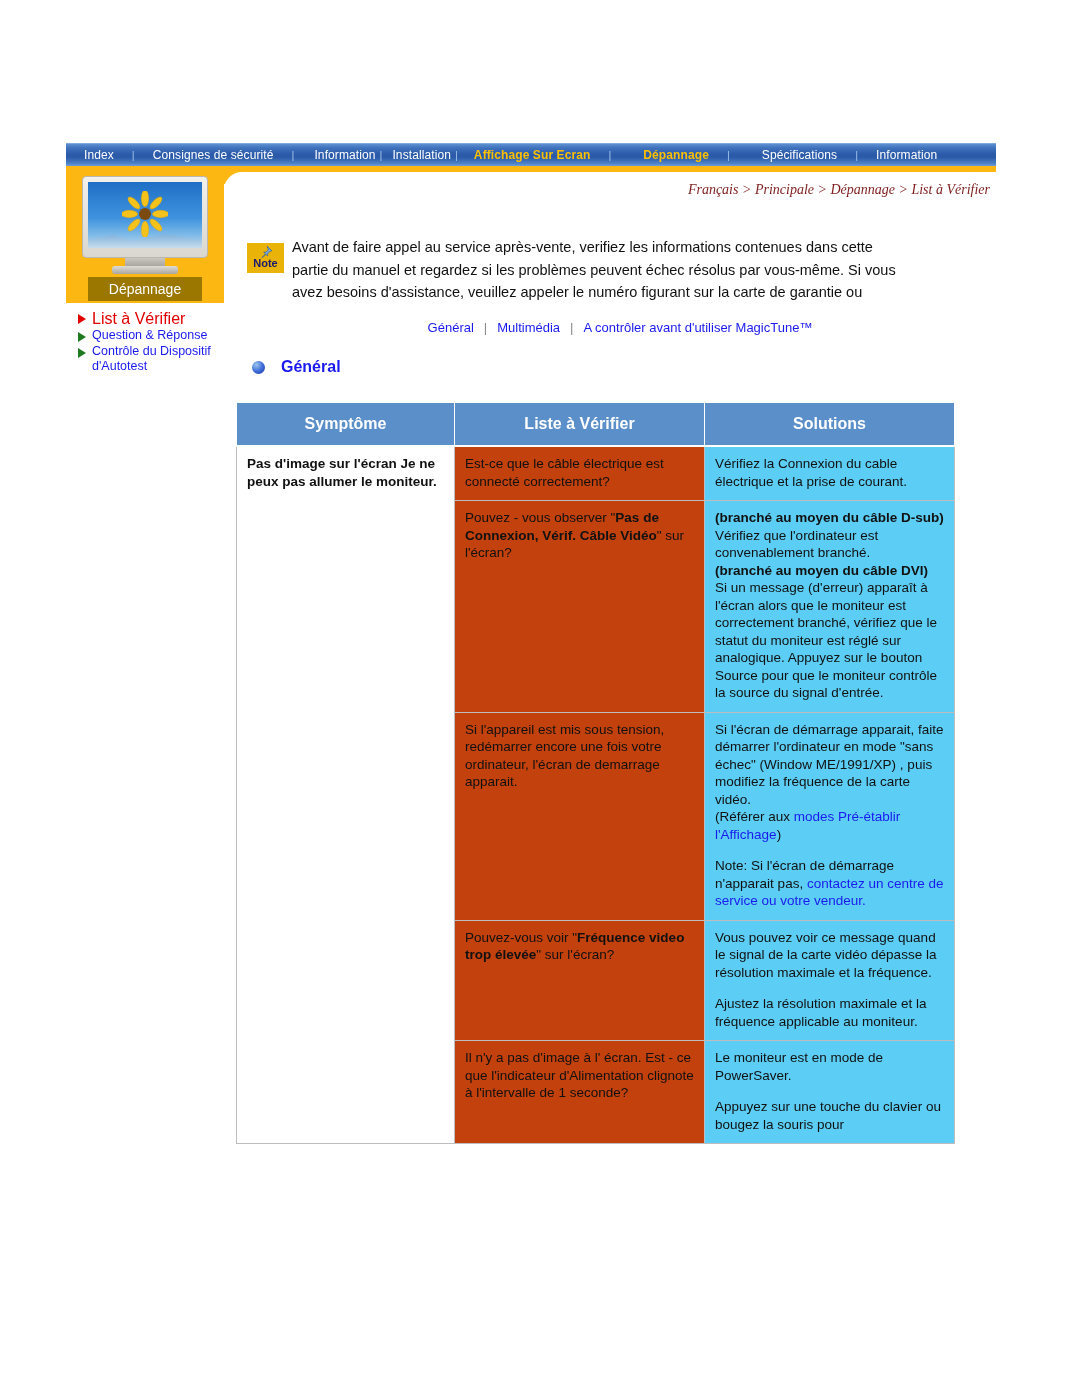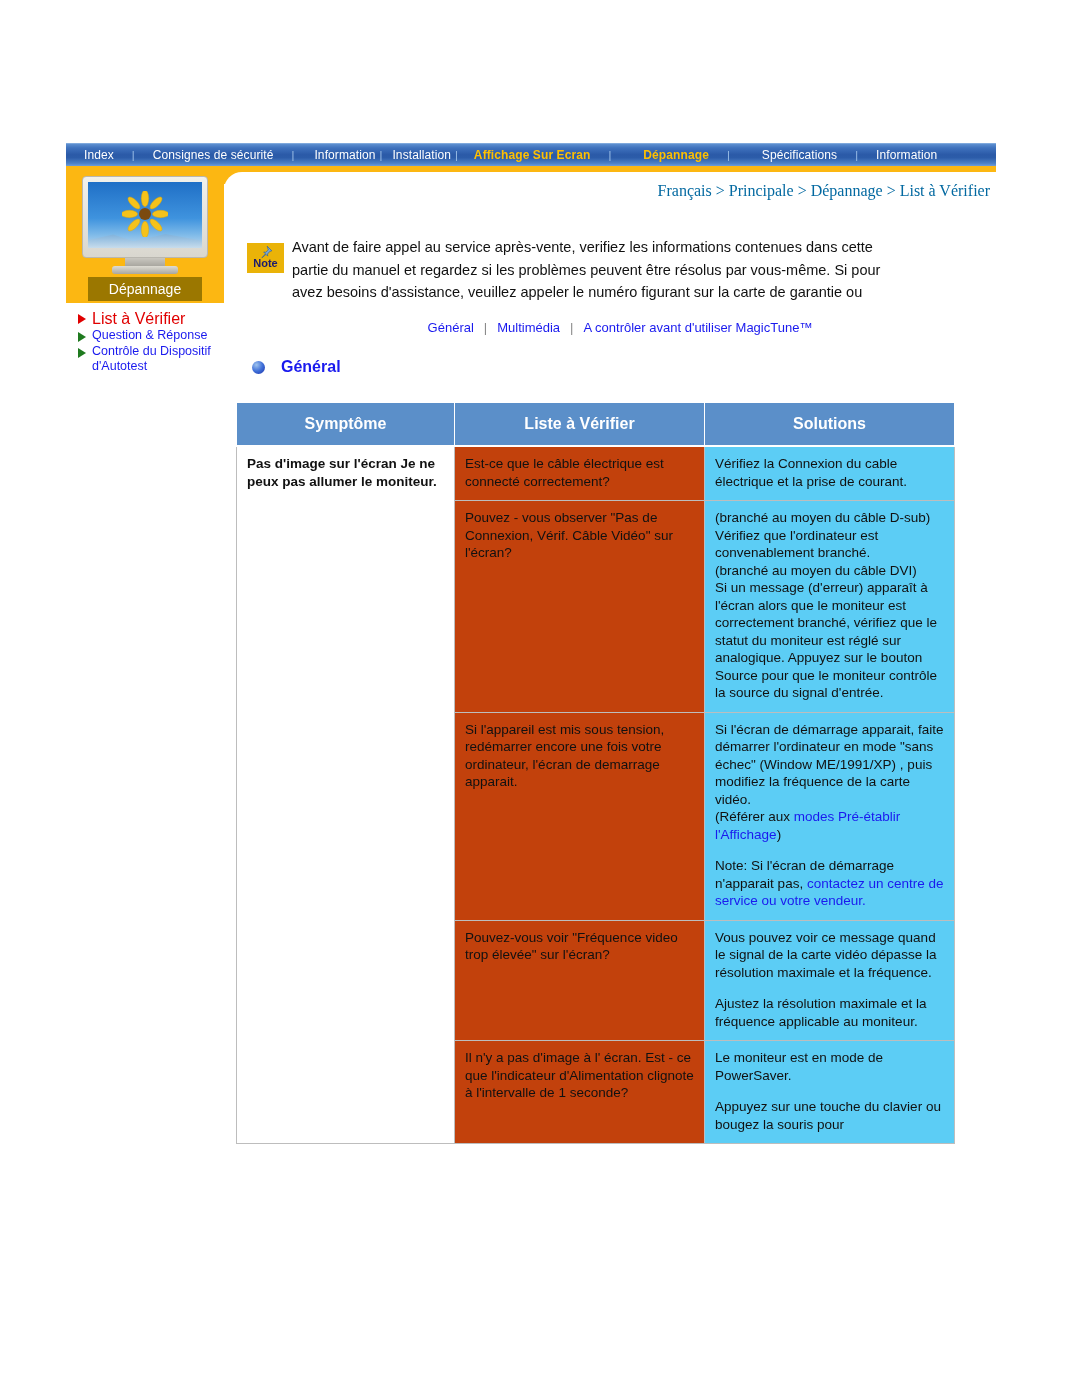--- a/index.html
+++ b/index.html
@@ -170,22 +170,23 @@
   }
 
   
   #breadcrumb {
     position: absolute;
     left: 250px;
     top: 182px;
     width: 740px;
     text-align: right;
     font-family: "Liberation Serif", serif;
-    font-size: 16px;
-    color: #0369a1;
+    font-size: 14px;
+    color: #7f1d1d;
+    font-style: italic;
   }
 
   
   #note-icon {
     position: absolute;
     left: 247px;
     top: 243px;
     width: 37px;
     height: 30px;
     background: #eab308;
@@ -276,21 +277,21 @@
     padding: 8px 10px 10px 10px;
     border: 1px solid #bdbdbd;
   }
   td.sym {
     background: #ffffff;
     font-weight: bold;
     border-left: 1px solid #bdbdbd;
   }
   td.chk { background: #c2410c; }
   td.sol { background: #5ccdf5; }
-  .b { font-weight: normal; }
+  .b { font-weight: bold; }
   .lk { color: #1a1aee; }
   .gap { display: block; height: 14px; }
 </style>
 </head>
 <body>
 
 <div id="navbar">
     <span class="nav-item" style="margin-left: 18px;">Index</span>
     <span class="nav-sep" style="margin-left: 16px;">|</span>
     <span class="nav-item" style="margin-left: 16px;">Consignes de sécurité</span>
@@ -357,21 +358,21 @@
 <div id="breadcrumb">Français &gt; Principale &gt; Dépannage &gt; List à Vérifier</div>
 
 <div id="note-icon">
   <svg class="pin" width="14" height="14" viewBox="0 0 24 24">
     <path d="M14 2 L22 10 L18.5 11 L14.5 15.5 L15 19 L12 16 L5 22 L11 15 L8 12 L11.5 12.5 L16 8.5 Z" fill="#7aa8d8" stroke="#2d5d9b" stroke-width="1.1" stroke-linejoin="round"></path>
   </svg>
   <span class="note-txt">Note</span>
 </div>
 <div id="note-text">
   <div>Avant de faire appel au service après-vente, verifiez les informations contenues dans cette</div>
-  <div>partie du manuel et regardez si les problèmes peuvent être résolus par vous-même. Si pour</div>
+  <div>partie du manuel et regardez si les problèmes peuvent échec résolus par vous-même. Si vous</div>
   <div>avez besoins d'assistance, veuillez appeler le numéro figurant sur la carte de garantie ou</div>
 </div>
 
 <div id="subnav">
   <a>Général</a><span class="sep">|</span><a>Multimédia</a><span class="sep">|</span><a>A contrôler avant d'utiliser MagicTune™</a>
 </div>
 
 <div id="gen-head">
   <span id="gen-bullet"></span>
   <span id="gen-label">Général</span>

